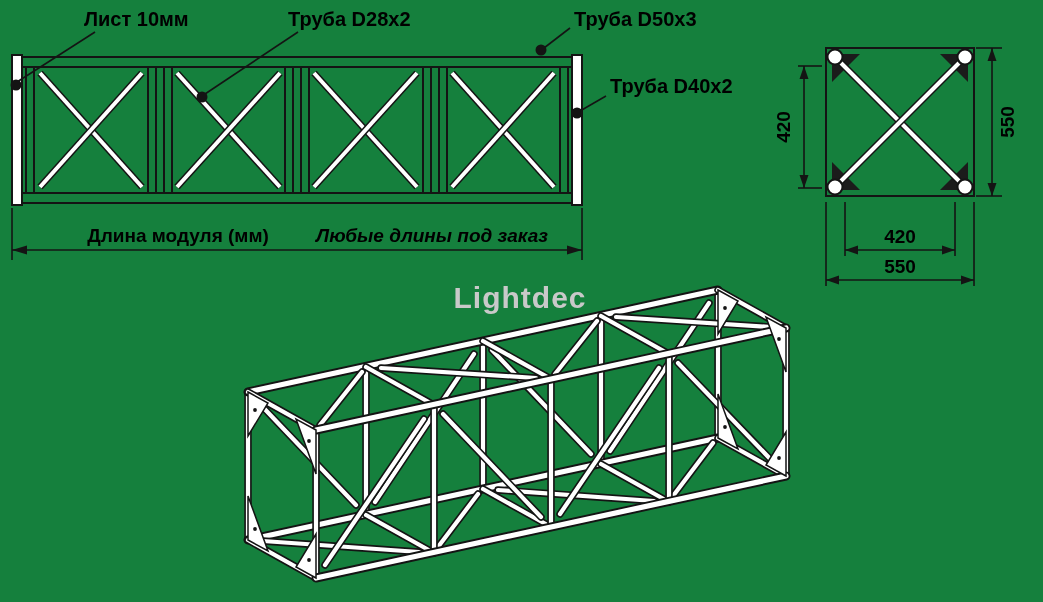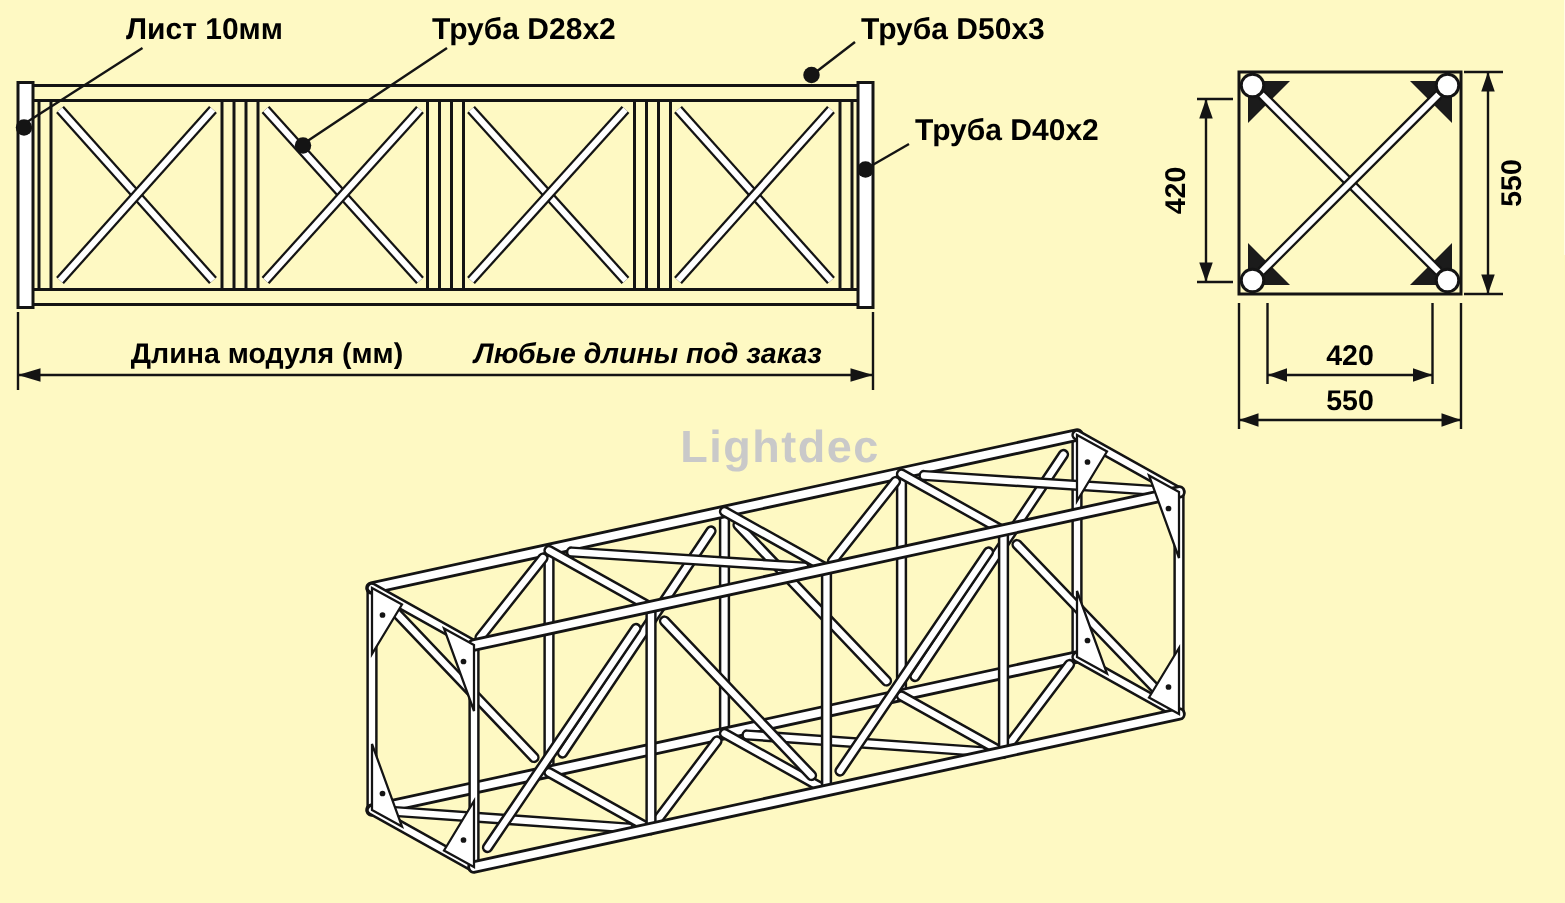--- a/index.html
+++ b/index.html
@@ -1,16 +1,16 @@
 <!DOCTYPE html>
 <html><head>
 <meta charset="utf-8">
 <style>
   html,body { margin:0; padding:0; background:#ffffff; }
-  .stage { position:relative; width:1043px; height:602px; background:#fef9c3; overflow:hidden; }
+  .stage { position:relative; width:1043px; height:602px; background:#15803d; overflow:hidden; }
   svg { display:block; }
 
   .ln     { stroke:#141414; stroke-width:2;   fill:none; }
   .thin   { stroke:#141414; stroke-width:1.6; fill:none; }
   .plate  { fill:#ffffff; stroke:#141414; stroke-width:2; }
   .tube-b { stroke:#141414; stroke-width:7;   fill:none; stroke-linecap:butt; }
   .tube-w { stroke:#ffffff; stroke-width:4;   fill:none; stroke-linecap:butt; }
   .iso-b  { stroke:#141414; stroke-width:7.5; fill:none; stroke-linecap:round; stroke-linejoin:round; }
   .iso-w  { stroke:#ffffff; stroke-width:4.2; fill:none; stroke-linecap:round; stroke-linejoin:round; }
   .chord-b{ stroke-width:9; }

